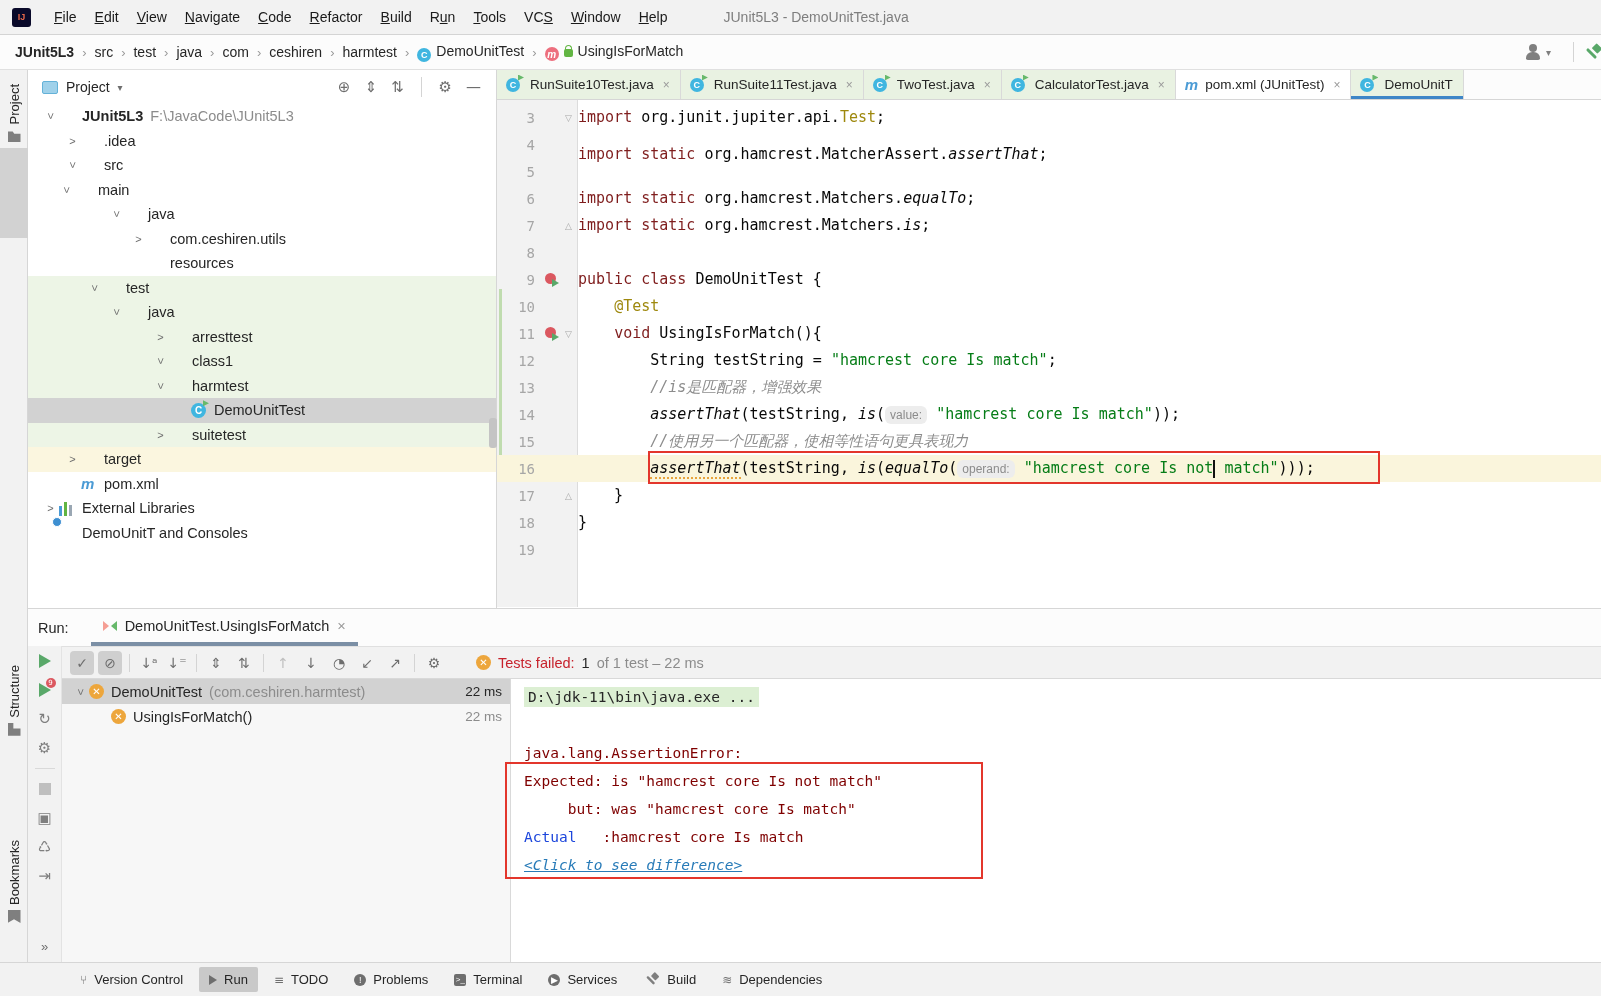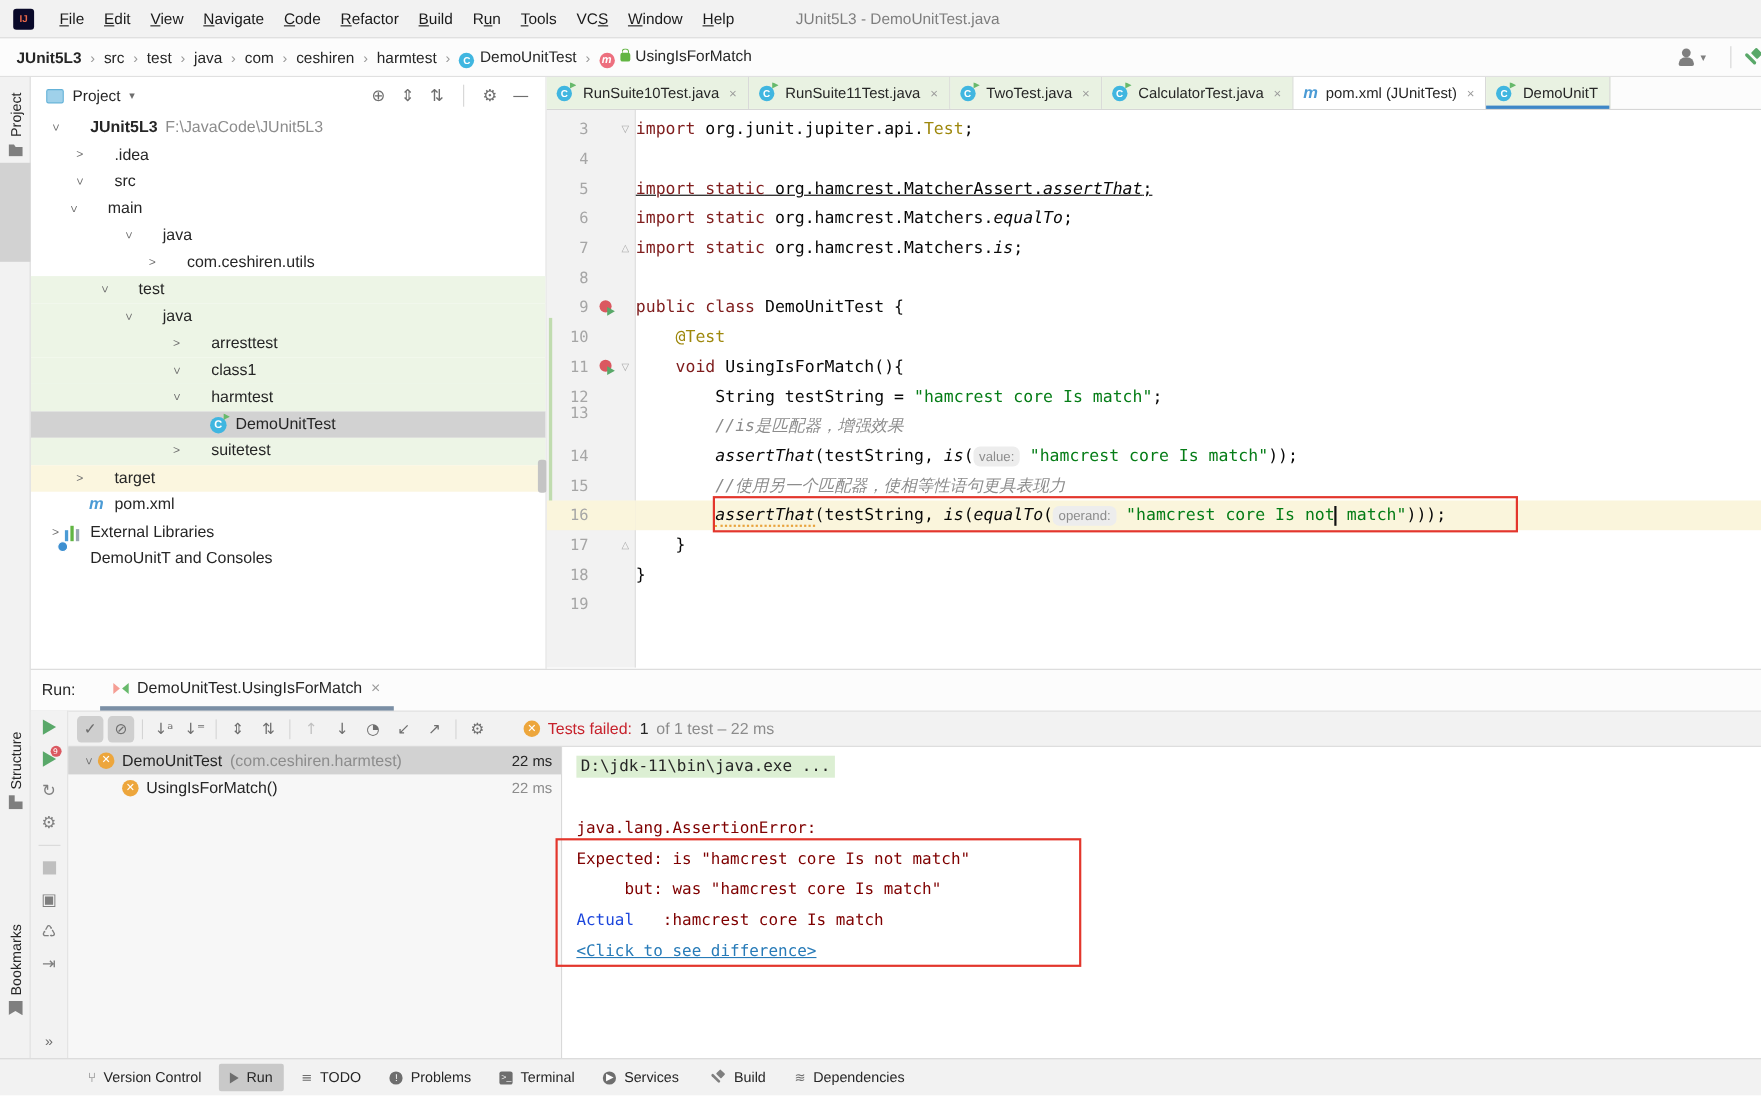--- a/index.html
+++ b/index.html
@@ -138,21 +138,21 @@
   #test-tree { position:absolute; left:34px; top:70px; width:448px; bottom:0; font-size:14.5px; }
   .test-row { height:25px; display:flex; align-items:center; padding-right:8px; }
   .test-row.sel { background:#D2D2D2; }
   .test-row .ms { margin-left:auto; color:#262626; font-size:13.5px; }
   .test-row .ms.dim { color:#8C8C8C; }
   #console { position:absolute; left:482px; top:70px; right:0; bottom:0; background:#fff; border-left:1px solid #D9D9D9; font-family:"DejaVu Sans Mono","Liberation Mono",monospace; font-size:14.5px; padding:4px 0 0 13px; }
   .con-line { height:28px; line-height:28px; white-space:pre; }
   .chip { background:#DCEFD3; padding:2px 4px; }
   .c-red { color:#7F0000; }
   .c-blue { color:#1C46DC; }
-  .c-link { color:#287BB8; text-decoration:underline; }
+  .c-link { color:#287BB8; text-decoration:underline;font-style:italic; }
 
   
   #bottombar { position:absolute; left:0; top:962px; width:1601px; height:34px; background:#F2F2F2; border-top:1px solid #D6D6D6; display:flex; align-items:center; padding-left:70px; gap:6px; }
   .bb-item { display:flex; align-items:center; gap:7px; font-size:13px; color:#262626; padding:5px 10px; border-radius:2px; }
   .bb-item.active { background:#C9C9C9; }
   .bb-glyph { color:#6E6E6E; font-size:12px; font-family:"DejaVu Sans",sans-serif; }
   .bb-play { width:0; height:0; border-top:5px solid transparent; border-bottom:5px solid transparent; border-left:8px solid #6E6E6E; }
   .bb-sq { width:12px; height:12px; background:#6E6E6E; border-radius:2px; position:relative; color:#fff; font-size:8px; display:flex; align-items:center; justify-content:center;}
   .bb-circ { width:12px; height:12px; border-radius:50%; background:#6E6E6E; color:#fff; font-size:9px; display:flex; align-items:center; justify-content:center; }
 
@@ -267,20 +267,25 @@
       <div class="tree-row" style="padding-left: 80px;">
         <span class="chev open">&gt;</span>
         <span class="t-icon"><span class="fold blue"></span></span>
         <span class="t-label">java</span>
       </div>
       <div class="tree-row" style="padding-left: 102px;">
         <span class="chev">&gt;</span>
         <span class="t-icon"><span class="fold pkg"></span></span>
         <span class="t-label">com.ceshiren.utils</span>
       </div>
+      <div class="tree-row" style="padding-left: 102px;">
+        <span class="chev"></span>
+        <span class="t-icon"><span class="fold res"></span></span>
+        <span class="t-label">resources</span>
+      </div>
       <div class="tree-row bg-green" style="padding-left: 58px;">
         <span class="chev open">&gt;</span>
         <span class="t-icon"><span class="fold"></span></span>
         <span class="t-label">test</span>
       </div>
       <div class="tree-row bg-green" style="padding-left: 80px;">
         <span class="chev open">&gt;</span>
         <span class="t-icon"><span class="fold green"></span></span>
         <span class="t-label">java</span>
       </div>
@@ -414,21 +419,21 @@
           <span class="lnum">10</span>
         </div>
         <div class="gut-row" style="top: 220px;">
           <span class="lnum">11</span>
           <span class="run-marker"></span>
           <span class="fold-mark">▽</span>
         </div>
         <div class="gut-row" style="top: 247px;">
           <span class="lnum">12</span>
         </div>
-        <div class="gut-row" style="top: 262px;">
+        <div class="gut-row" style="top: 274px;">
           <span class="lnum">13</span>
         </div>
         <div class="gut-row" style="top: 301px;">
           <span class="lnum">14</span>
         </div>
         <div class="gut-row" style="top: 328px;">
           <span class="lnum">15</span>
         </div>
         <div class="gut-row cur" style="top: 355px;">
           <span class="lnum">16</span>
@@ -440,21 +445,21 @@
         <div class="gut-row" style="top: 409px;">
           <span class="lnum">18</span>
         </div>
         <div class="gut-row" style="top: 436px;">
           <span class="lnum">19</span>
         </div>
       </div>
     <div id="code-lines">
         <div class="code-line" style="top: 4px;"><span class="kw">import</span><span> org.junit.jupiter.api.</span><span class="ann">Test</span><span>;</span></div>
         <div class="code-line" style="top: 31px;"></div>
-        <div class="code-line" style="top: 58px; text-decoration: underline;"><span class="kw">import static</span><span> org.hamcrest.MatcherAssert.</span><span class="itb">assertThat</span><span>;</span></div>
+        <div class="code-line" style="top: 41px;"><span class="kw">import static</span><span> org.hamcrest.MatcherAssert.</span><span class="itb">assertThat</span><span>;</span></div>
         <div class="code-line" style="top: 85px;"><span class="kw">import static</span><span> org.hamcrest.Matchers.</span><span class="itb">equalTo</span><span>;</span></div>
         <div class="code-line" style="top: 112px;"><span class="kw">import static</span><span> org.hamcrest.Matchers.</span><span class="itb">is</span><span>;</span></div>
         <div class="code-line" style="top: 139px;"></div>
         <div class="code-line" style="top: 166px;"><span class="kw">public class</span><span> DemoUnitTest {</span></div>
         <div class="code-line" style="top: 193px;"><span>    </span><span class="ann">@Test</span></div>
         <div class="code-line" style="top: 220px;"><span>    </span><span class="kw">void</span><span> UsingIsForMatch(){</span></div>
         <div class="code-line" style="top: 247px;"><span>        String testString = </span><span class="str">"hamcrest core Is match"</span><span>;</span></div>
         <div class="code-line" style="top: 274px;"><span class="cm">        //is是匹配器，增强效果</span></div>
         <div class="code-line" style="top: 301px;"><span>        </span><span class="itb">assertThat</span><span>(testString, </span><span class="itb">is</span><span>(</span><span class="hint">value:</span><span> </span><span class="str">"hamcrest core Is match"</span><span>));</span></div>
         <div class="code-line" style="top: 328px;"><span class="cm">        //使用另一个匹配器，使相等性语句更具表现力</span></div>

